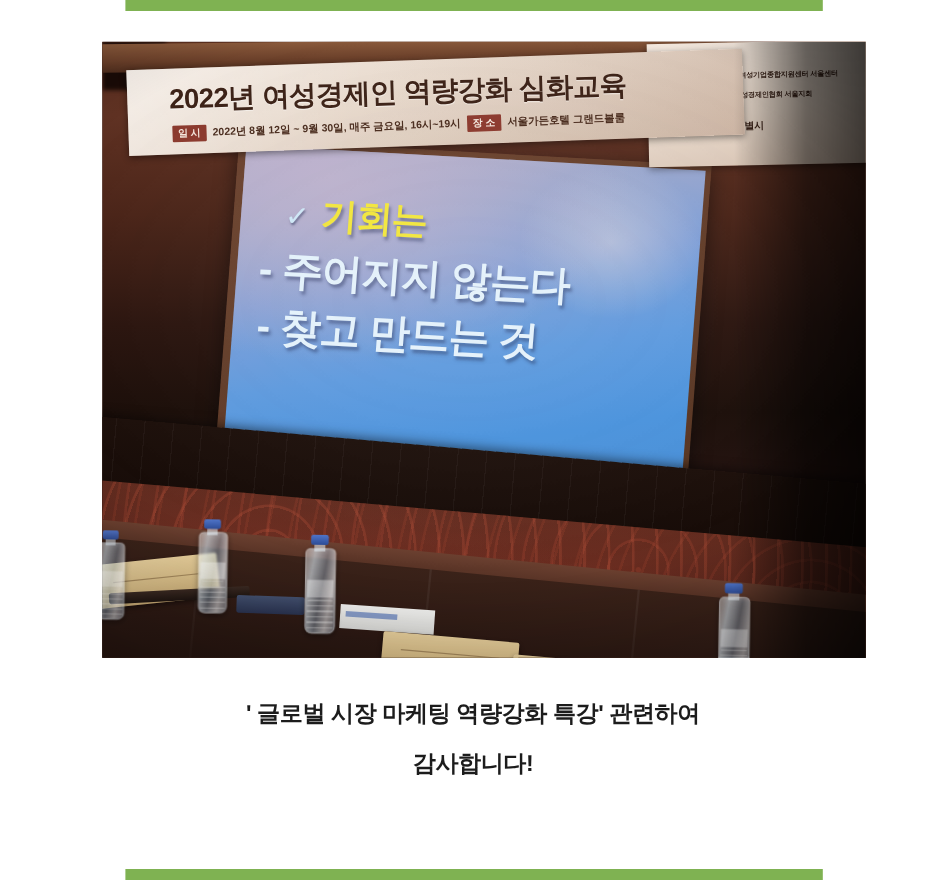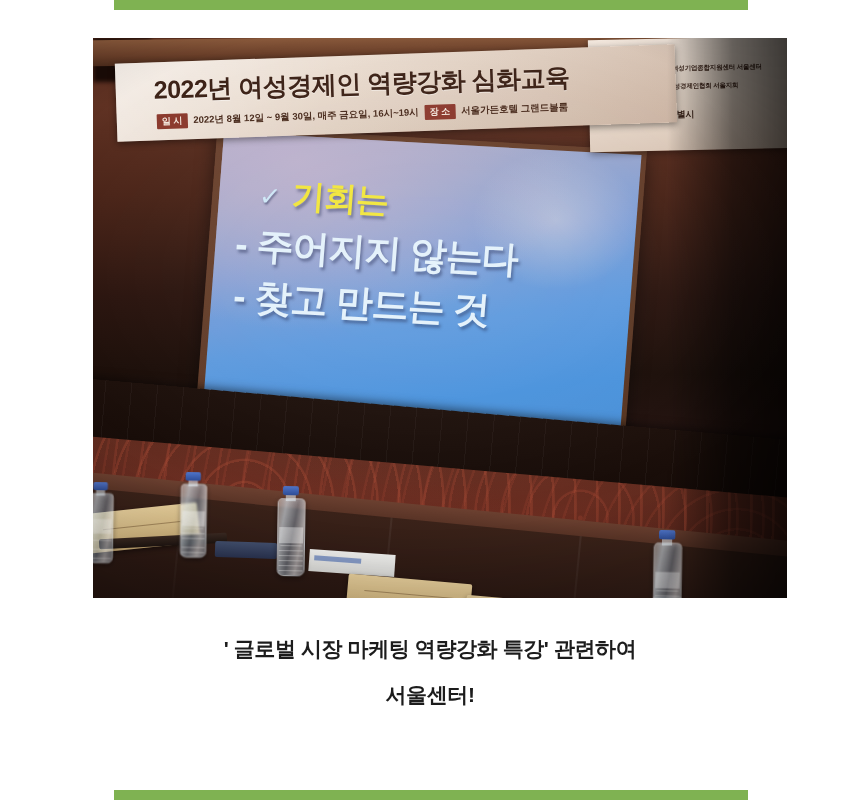--- a/index.html
+++ b/index.html
@@ -535,18 +535,18 @@
         <span>서울가든호텔 그랜드볼룸</span>
       </div>
     </div>
 
     <div class="wall-right-dark"></div>
     <div class="wall-vignette"></div>
   </div>
 
   <div class="caption">
     <p>' 글로벌 시장 마케팅 역량강화 특강' 관련하여</p>
-    <p>서울센터!</p>
+    <p>감사합니다!</p>
   </div>
 
   <div class="rule rule-bottom"></div>
 
 </div>
 
 </body></html>

